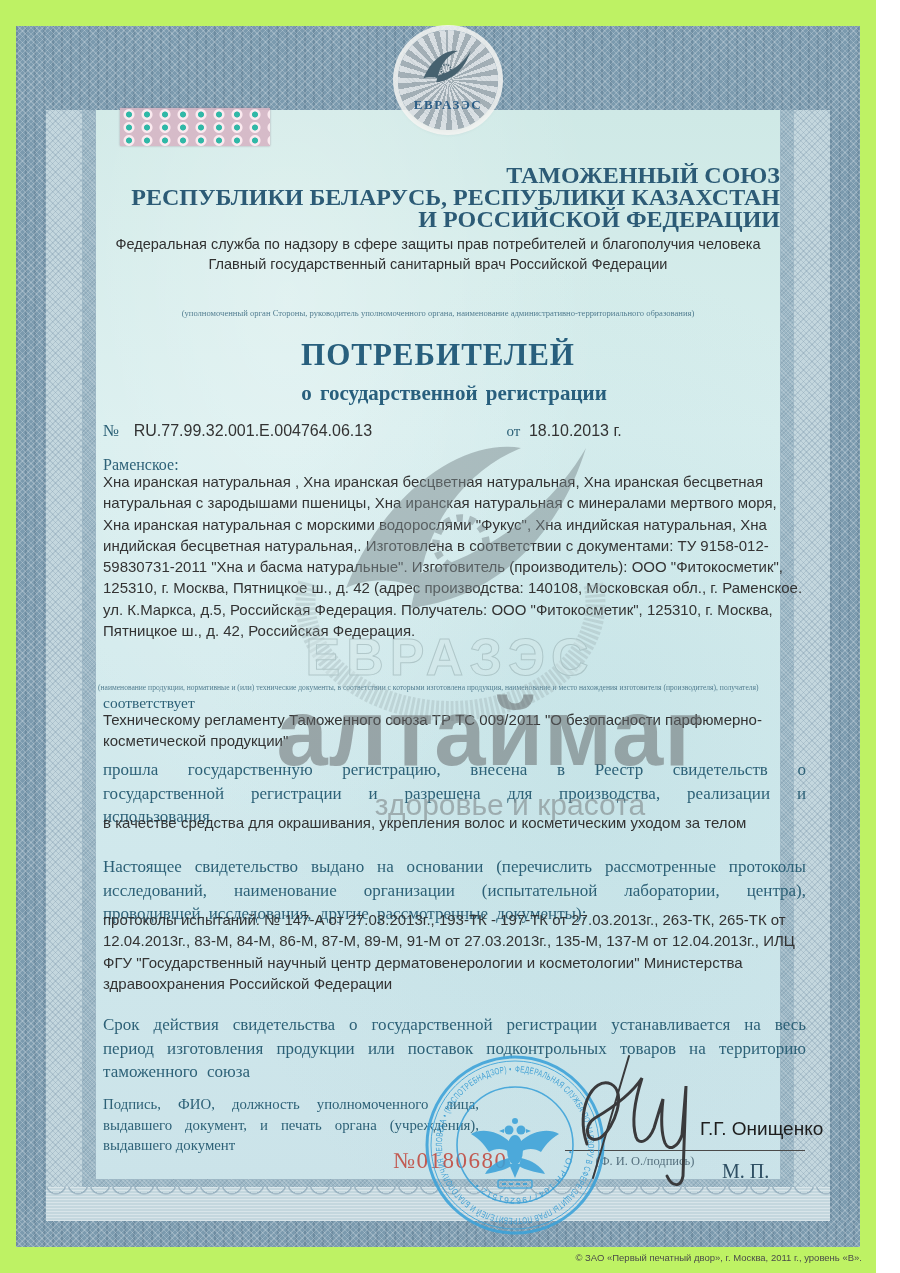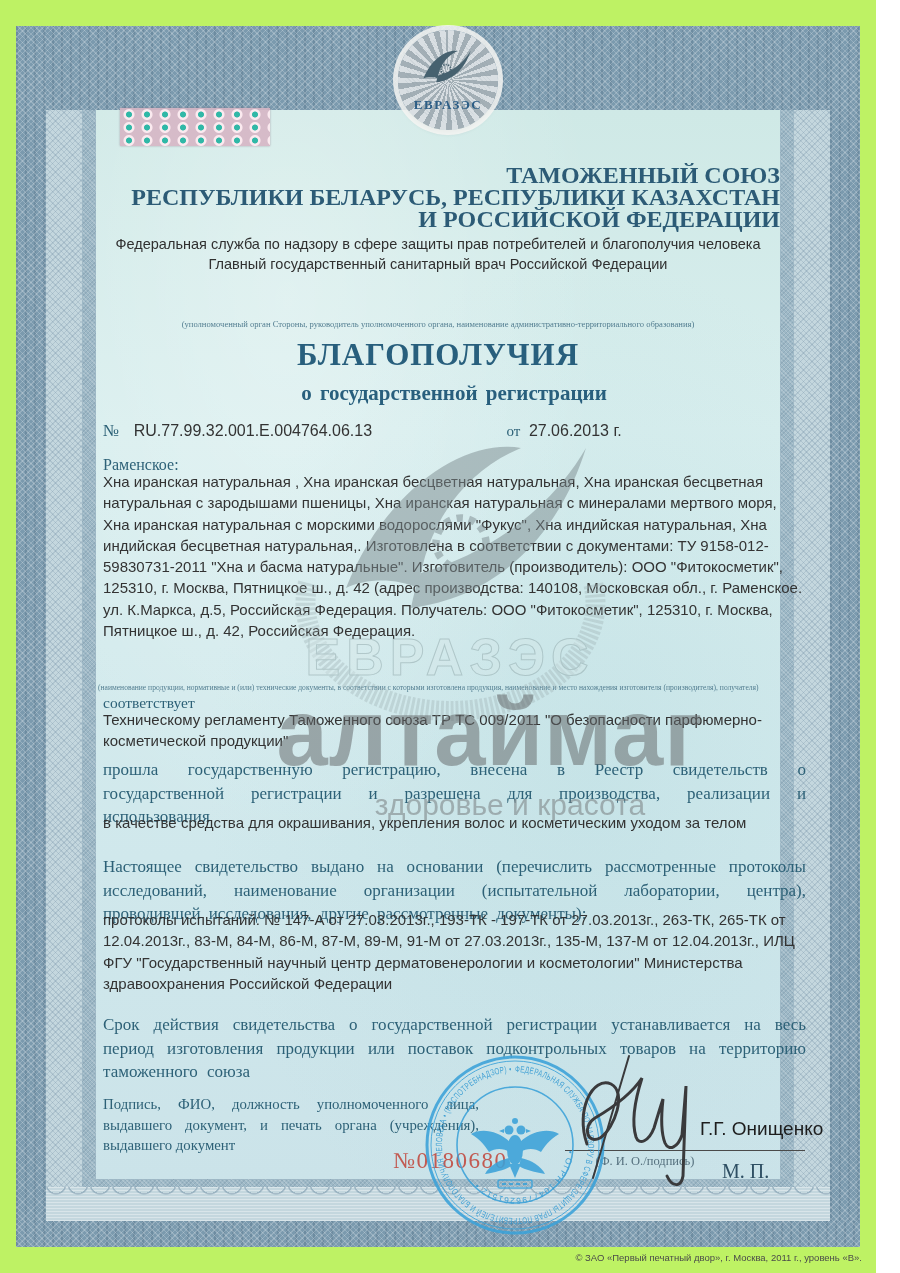--- a/index.html
+++ b/index.html
@@ -57,21 +57,21 @@
     background-size:18px 13px;box-shadow:0 0 2px rgba(120,90,110,.5);}
   
   .ser{font-family:"Liberation Serif",serif;}
   .teal{color:#2d6177;}
   .dark{color:#333333;}
   .abs{position:absolute;z-index:2;}
   .hdr{left:96px;right:96px;top:164px;text-align:center;}
   .hdr .b{font-family:"Liberation Serif",serif;font-weight:bold;font-size:24px;line-height:22px;color:#2c5b76;text-align:right;}
   .hdr .s{font-size:14.5px;line-height:19.5px;color:#303030;}
   .cap{font-family:"Liberation Serif",serif;color:#527d90;}
-  .cap1{left:96px;right:96px;top:319px;text-align:center;font-size:8.6px;}
+  .cap1{left:96px;right:96px;top:308px;text-align:center;font-size:8.6px;}
   .title{left:96px;right:96px;top:337px;text-align:center;font-family:"Liberation Serif",serif;
     font-weight:bold;font-size:31px;color:#285f7d;letter-spacing:1px;}
   .subtitle{left:96px;right:96px;top:381px;text-align:center;font-family:"Liberation Serif",serif;
     font-weight:bold;font-size:21px;color:#285f7d;word-spacing:3px;padding-left:32px;}
   .numrow{left:103px;top:421px;width:700px;font-size:16px;}
   .para{left:103px;width:703px;}
   .sans-p{font-size:15px;line-height:21.3px;color:#333;}
   .teal-p{font-family:"Liberation Serif",serif;font-size:17px;line-height:23.5px;color:#2d6177;
     text-align:justify;}
   .cap2{left:98px;width:706px;top:683px;font-size:7.8px;white-space:nowrap;
@@ -130,28 +130,28 @@
 
   <div class="abs hdr">
     <div class="b">ТАМОЖЕННЫЙ СОЮЗ</div>
     <div class="b">РЕСПУБЛИКИ БЕЛАРУСЬ, РЕСПУБЛИКИ КАЗАХСТАН</div>
     <div class="b">И РОССИЙСКОЙ ФЕДЕРАЦИИ</div>
     <div class="s" style="margin-top:5px">Федеральная служба по надзору в сфере защиты прав потребителей и благополучия человека</div>
     <div class="s">Главный государственный санитарный врач Российской Федерации</div>
   </div>
   <div class="abs cap cap1">(уполномоченный орган Стороны, руководитель уполномоченного органа, наименование административно-территориального образования)</div>
 
-  <div class="abs title">БЛАГОПОЛУЧИЯ</div>
+  <div class="abs title">ПОТРЕБИТЕЛЕЙ</div>
   <div class="abs subtitle">о государственной регистрации</div>
 
   <div class="abs numrow">
     <span class="ser teal" style="font-size:17px">№</span>
     <span class="dark" style="margin-left:10px">RU.77.99.32.001.Е.004764.06.13</span>
     <span class="ser teal" style="margin-left:130px;font-size:15px">от</span>
-    <span class="dark" style="margin-left:4px">27.06.2013 г.</span>
+    <span class="dark" style="margin-left:4px">18.10.2013 г.</span>
   </div>
 
   <div class="abs ser teal" style="left:103px;top:456px;font-size:16px">Раменское:</div>
   <div class="abs para sans-p" style="top:471px">Хна иранская натуральная , Хна иранская бесцветная натуральная, Хна иранская бесцветная натуральная с зародышами пшеницы, Хна иранская натуральная с минералами мертвого моря, Хна иранская натуральная с морскими водорослями "Фукус", Хна индийская натуральная, Хна индийская бесцветная натуральная,. Изготовлена в соответствии с документами: ТУ 9158-012-59830731-2011 "Хна и басма натуральные". Изготовитель (производитель): ООО "Фитокосметик", 125310, г. Москва, Пятницкое ш., д. 42 (адрес производства: 140108, Московская обл., г. Раменское. ул. К.Маркса, д.5, Российская Федерация.  Получатель: ООО "Фитокосметик", 125310, г. Москва, Пятницкое ш., д. 42, Российская Федерация.</div>
   <div class="abs cap cap2">(наименование продукции, нормативные и (или) технические документы, в соответствии с которыми изготовлена продукция, наименование и место нахождения изготовителя (производителя), получателя)</div>
 
   <div class="abs ser teal" style="left:103px;top:694px;font-size:15.5px">соответствует</div>
   <div class="abs para sans-p" style="top:709px">Техническому регламенту Таможенного союза ТР ТС 009/2011 "О безопасности парфюмерно-косметической продукции"</div>
   <div class="abs para teal-p" style="top:758px;word-spacing:8px">прошла государственную регистрацию, внесена в Реестр свидетельств о государственной регистрации и разрешена для производства, реализации и использования</div>
   <div class="abs para sans-p" style="top:812px">в качестве средства для окрашивания, укрепления волос и косметическим уходом за телом</div>

